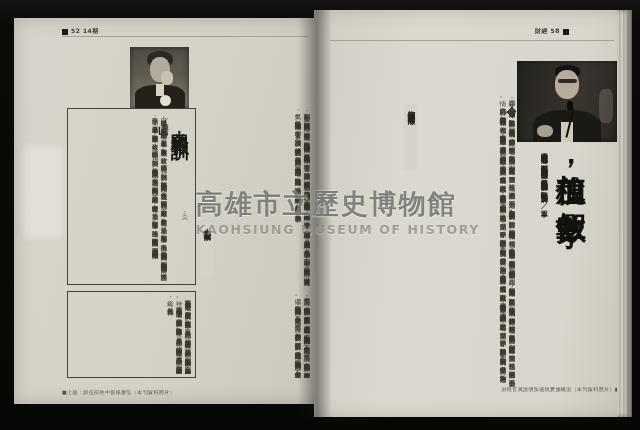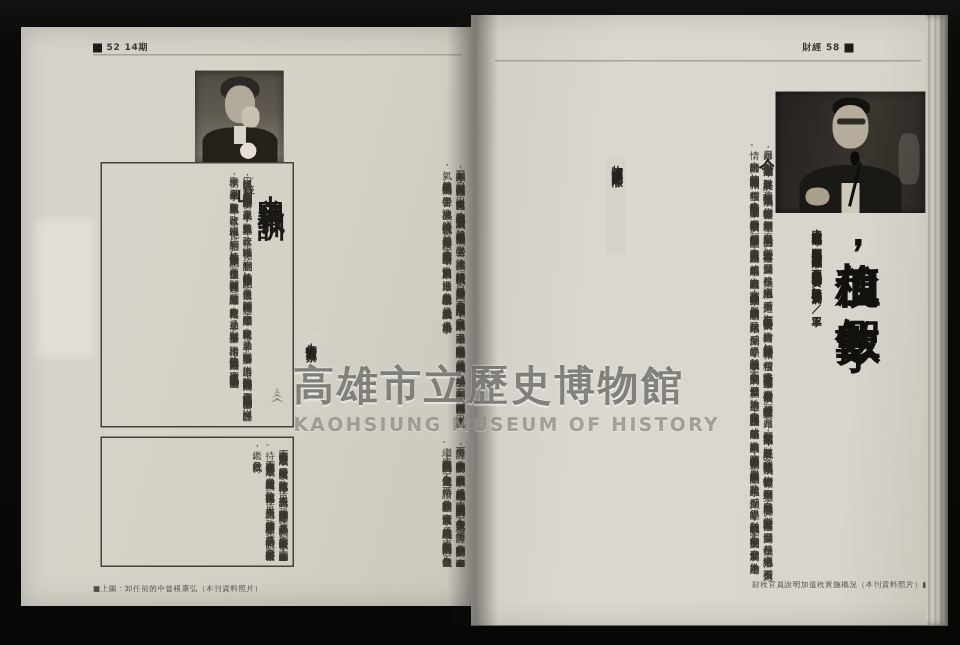--- a/index.html
+++ b/index.html
@@ -71,21 +71,21 @@
 
   .photo { position:absolute; overflow:hidden; box-shadow:inset 0 0 6px rgba(0,0,0,.5); }
   .photo-a { background:linear-gradient(180deg,#504c44 0%,#5f5a51 45%,#837d71 100%); }
   .photo-b { background:linear-gradient(100deg,#242explicit1f,#38342d 60%,#2a2723 100%); }
   .pshape { position:absolute; }
 
   .ghost { position:absolute; background:rgba(238,235,227,.5); filter:blur(3px); }
 
   .watermark {
     position:absolute; left:180px; top:186px; width:300px; height:66px; z-index:6;
-    display:flex; align-items:center; gap:6px; pointer-events:none;margin-top:45px;
+    display:flex; align-items:flex-start; gap:6px; pointer-events:none;
   }
   .wm-text-zh {
     font-size:27px; font-weight:bold; letter-spacing:2px; white-space:nowrap;
     color:rgba(88,86,80,.72); text-shadow:0 1px 1px rgba(255,255,255,.55), 0 -1px 1px rgba(255,255,255,.3);
   }
   .wm-text-en {
     font-size:12.5px; font-weight:bold; letter-spacing:1.6px; white-space:nowrap;
     color:rgba(118,116,108,.62); text-shadow:0 1px 1px rgba(255,255,255,.4);
   }
 </style>

